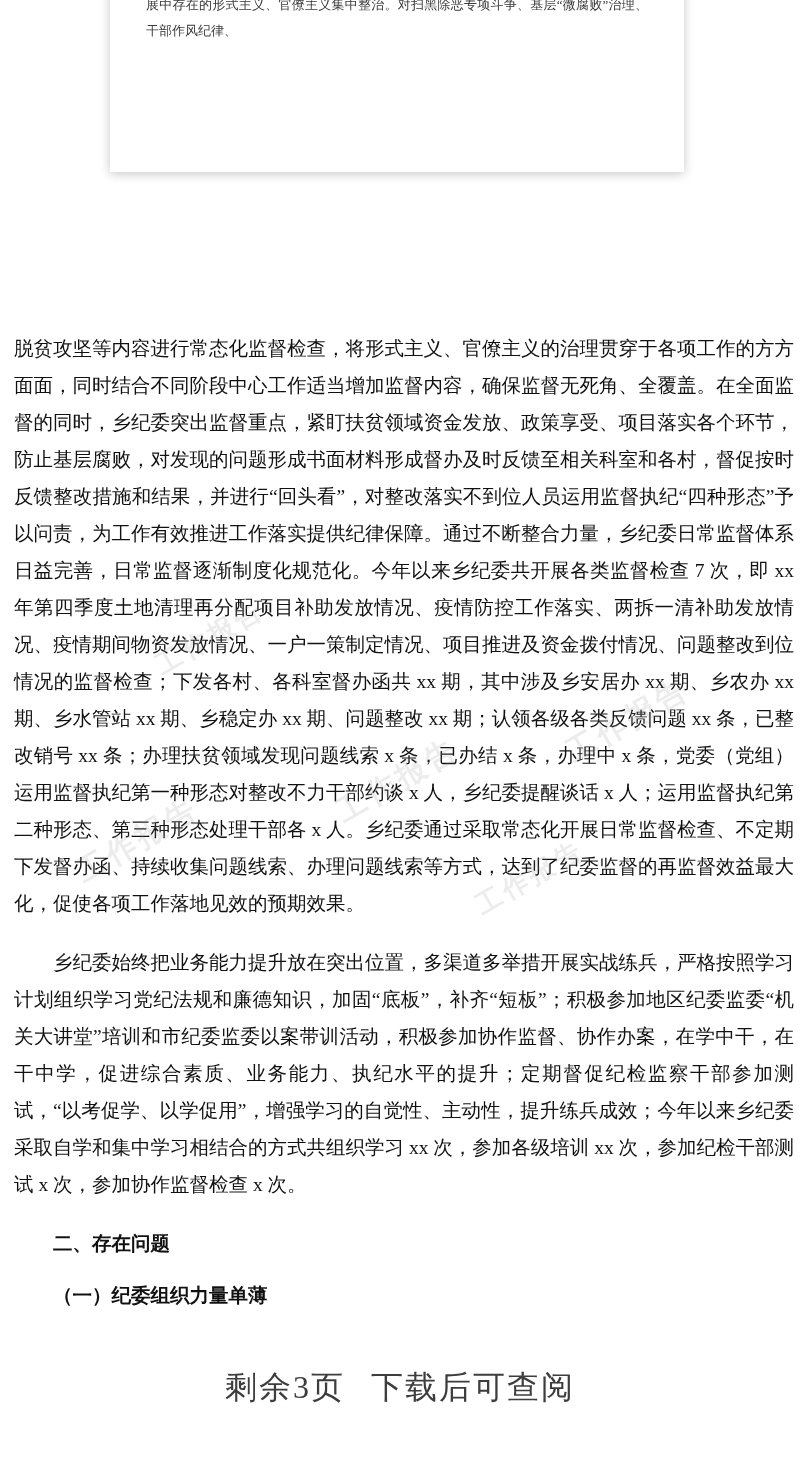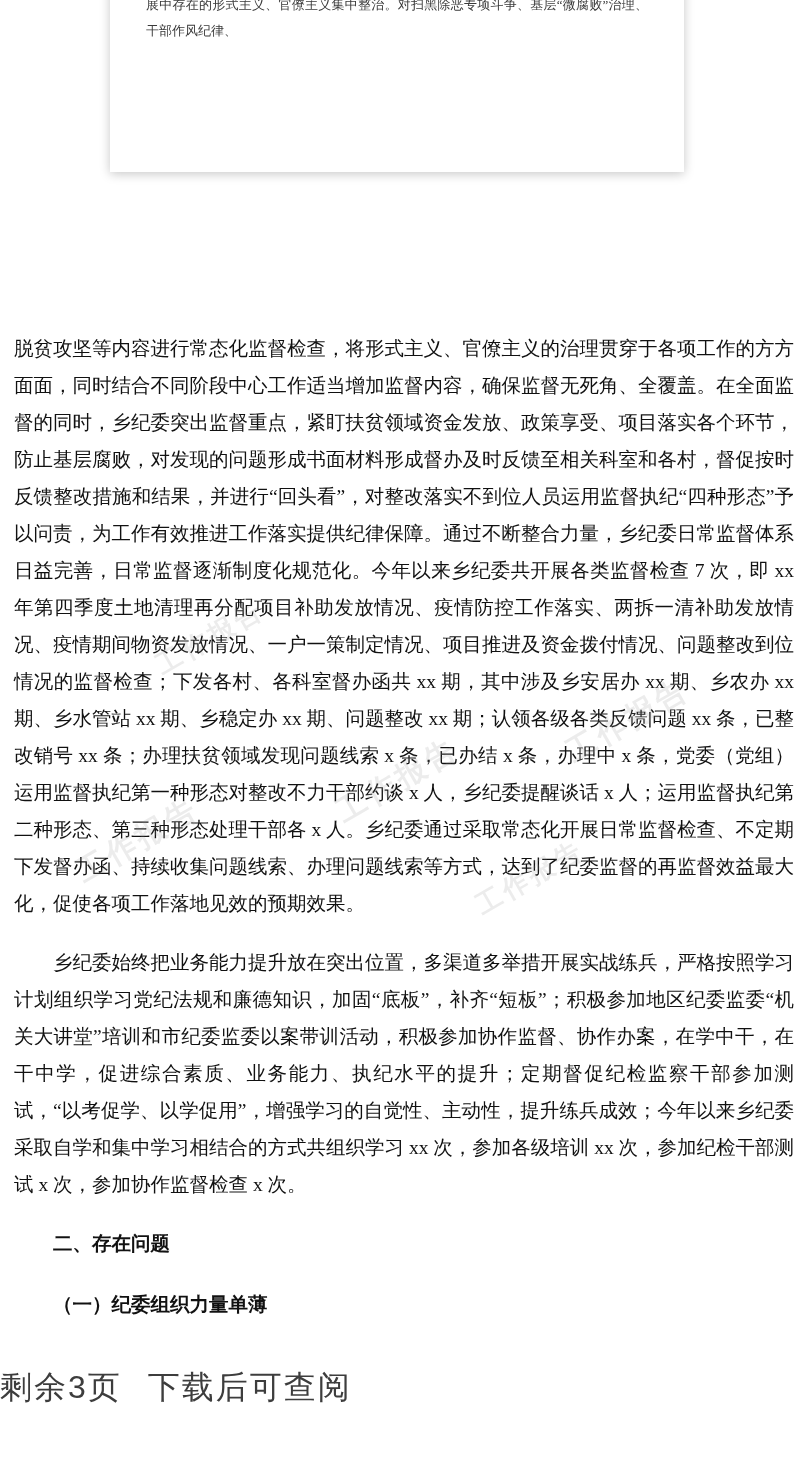--- a/index.html
+++ b/index.html
@@ -56,21 +56,21 @@
     text-align: justify;
     text-justify: inter-ideograph;
     color: #111111;
   }
   .doc-body p.indent {
     text-indent: 2em;
   }
   .doc-body p.heading {
     text-indent: 2em;
     font-weight: bold;
-    margin-bottom: 24px;
+    margin-bottom: 15px;
   }
   .doc-body p.subheading {
     text-indent: 2em;
     font-weight: bold;
     margin-bottom: 36px;
   }
 
   
   .wm {
     position: absolute;
@@ -89,24 +89,25 @@
   .wm.w3 { left: 560px; top: 700px; }
   .wm.w4 { left: 470px; top: 860px; font-size: 26px; }
   .wm.w5 { left: 150px; top: 620px; font-size: 26px; }
 
   
   .footer-cta {
     position: absolute;
     left: 0;
     bottom: 52px;
     width: 800px;
+    text-align: center;
     font-size: 32px;
     letter-spacing: 2px;
     color: #3d3d3d;
-    font-family: Liberation Sans, sans-serif;
+    font-family: Liberation Serif, serif;
   }
   .footer-cta .gap { display: inline-block; width: 26px; }
 </style>
 </head>
 <body>
 
 <div class="preview-card">
   <div class="inner">
     <p>好当期重点工作抽调各科室、协作区干部组成联合监督检查小组，主要采取拨打电话、下村入户、查阅资料、明察暗访、谈心谈话、问卷调查等方式，围绕疫情防控和经济发展中存在的形式主义、官僚主义集中整治。对扫黑除恶专项斗争、基层“微腐败”治理、干部作风纪律、</p>
   </div>

